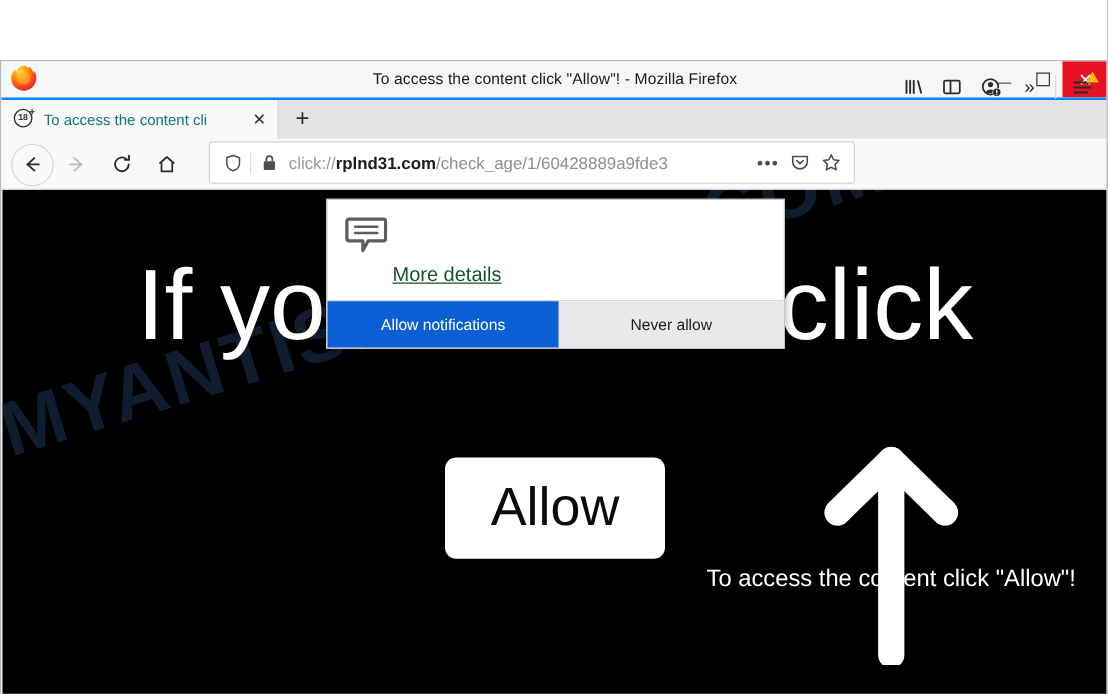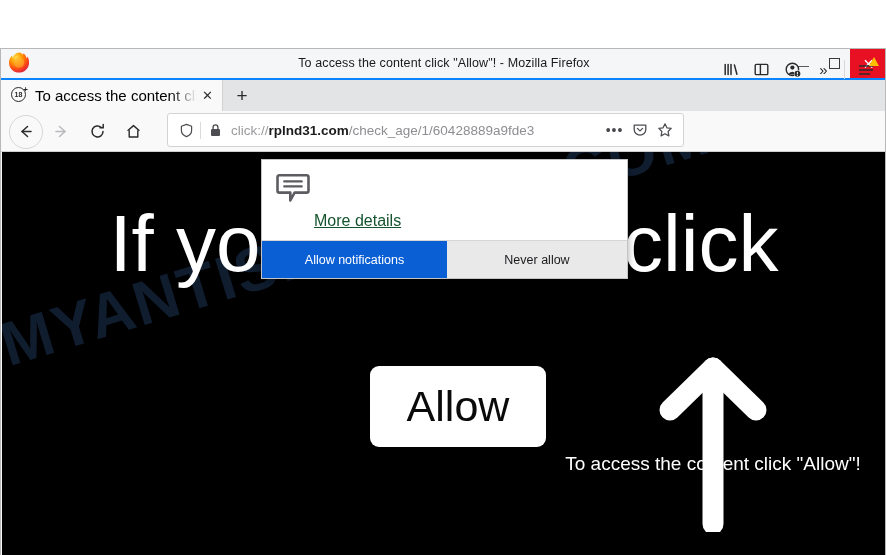--- a/index.html
+++ b/index.html
@@ -92,21 +92,21 @@
     font-size: 7px; font-weight: bold; color: #2a2a2a;
     line-height: 1;
   }
   .tab-fav .plus {
     position: absolute; right: 0px; top: -1px;
     font-size: 8px; color: #2a2a2a; font-weight: bold;
     line-height: 1;
   }
   .tab-title {
     flex: 1 1 auto;
-    font-size: 15px; color: #000000;
+    font-size: 12px; color: #0f766e;
     white-space: nowrap; overflow: hidden;
     -webkit-mask-image: linear-gradient(to right, #000 84%, transparent 100%);
             mask-image: linear-gradient(to right, #000 84%, transparent 100%);
   }
   .tab-close {
     flex: 0 0 17px; width: 17px; height: 17px;
     display: flex; align-items: center; justify-content: center;
     font-size: 13px; color: #333; margin-left: 2px;
   }
   .newtab {
@@ -215,21 +215,21 @@
     text-align: center;
     font-size: 80px;
     color: #ffffff;
     font-weight: normal;
     letter-spacing: 0px;
     white-space: nowrap;
     line-height: 1;
     font-family: "Liberation Sans", sans-serif;
   }
   .allow-btn {
-    position: absolute; left: 368px; top: 214px;
+    position: absolute; left: 354px; top: 214px;
     width: 176px; height: 81px;
     background: #ffffff;
     border-radius: 9px;
     display: flex; align-items: center; justify-content: center;
     font-size: 43px; color: #0a0a0a;
     font-family: "Liberation Sans", sans-serif;
   }
   .arrow-wrap {
     position: absolute; left: 655px; top: 200px;
     width: 112px; height: 180px;

